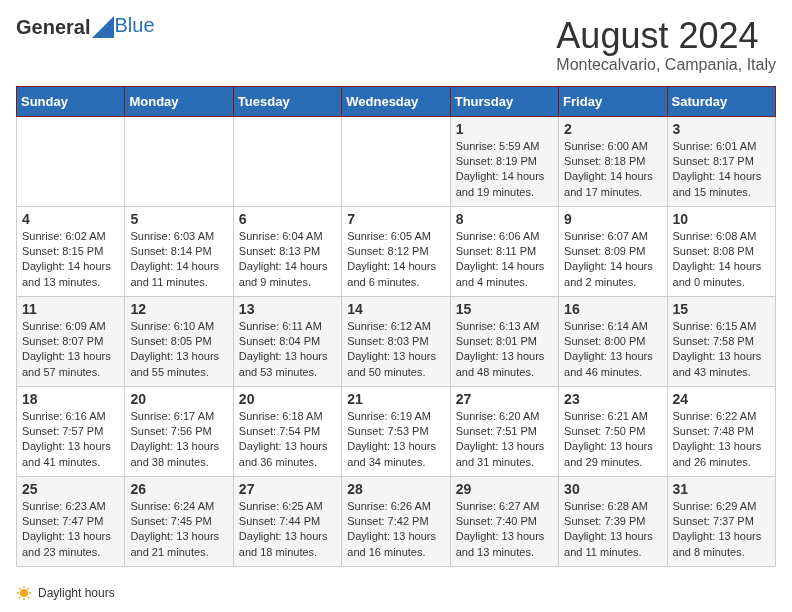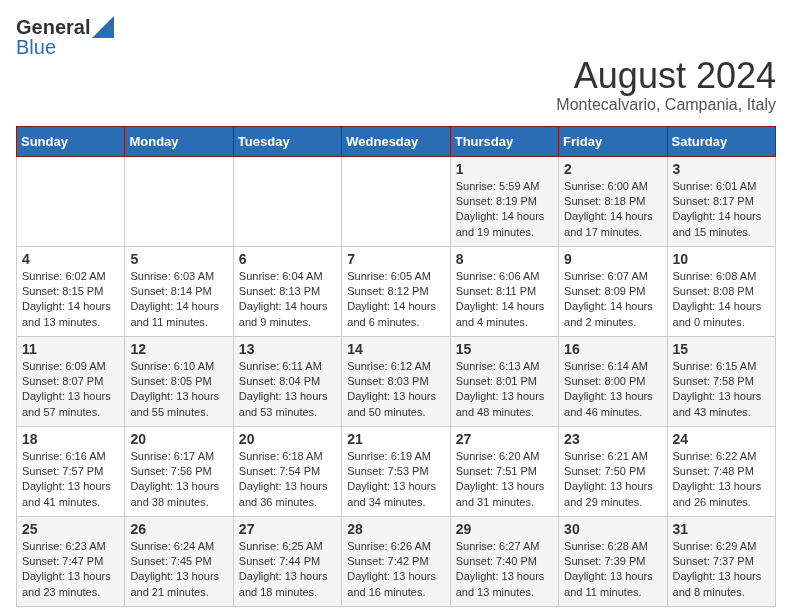--- a/index.html
+++ b/index.html
@@ -10,22 +10,20 @@
       min-height: 612px;
       padding: 16px;
     }
     .header {
       display: flex;
       justify-content: space-between;
       align-items: flex-start;
       margin-bottom: 12px;
     }
     .title-block {
-      text-align: right;
-      margin-top: 40px;
     }
     .title-block h1 {
       font-size: 36px;
       font-weight: normal;
       color: #333;
       line-height: 1.1;
     }
     .title-block h2 {
       font-size: 16px;
       font-weight: normal;
@@ -93,21 +91,21 @@
       font-size: 20px;
       font-weight: normal;
       color: #2a6db5;
     }
   </style>
 </head>
 <body>
 
 <div class="header">
   <div class="logo-container">
-    <div style="display:flex;flex-direction:column;line-height:1.1;">
+    <div style="display:flex;flex-direction:row;line-height:1.1;">
       <div style="display:flex;align-items:center;">
         <span class="logo-general">General</span>
         <svg width="22" height="22" viewBox="0 0 22 22" style="margin-left:2px;">
           <polygon points="0,22 22,22 22,0" fill="#2a6db5"></polygon>
         </svg>
       </div>
       <span class="logo-blue-word" style="margin-top:-2px;">Blue</span>
     </div>
   </div>
   <div class="title-block">

